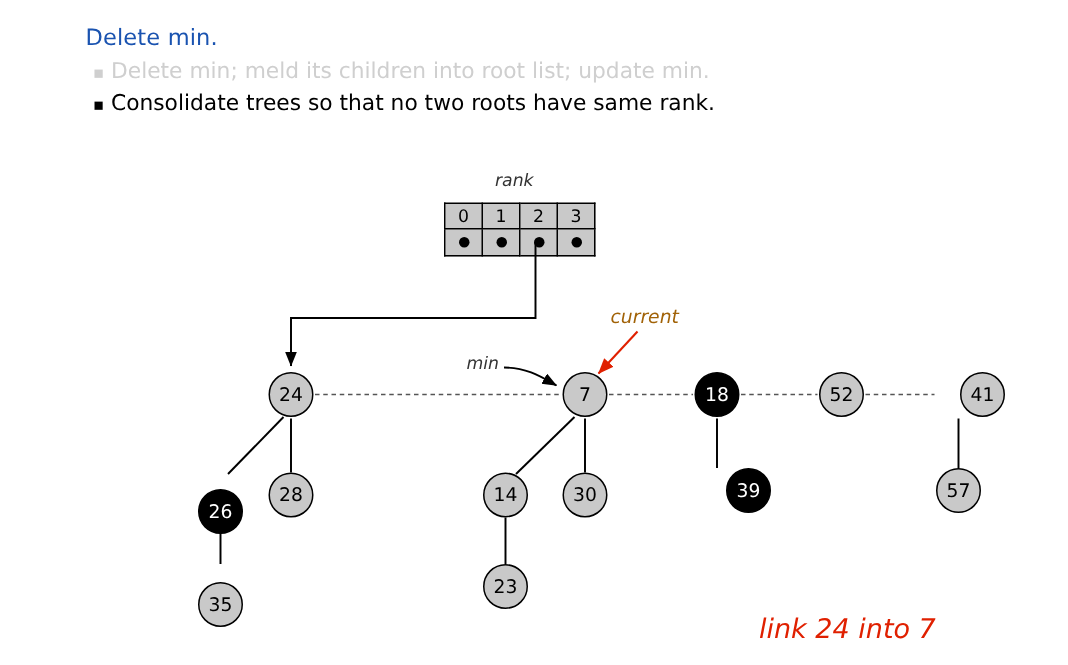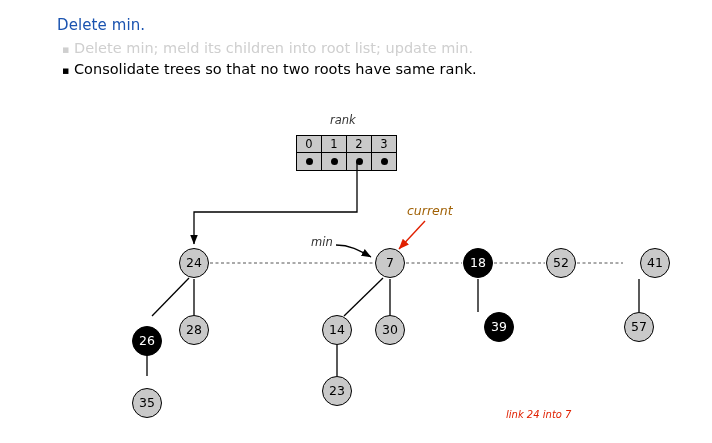--- a/index.html
+++ b/index.html
@@ -119,21 +119,21 @@
     font-style: italic;
     white-space: nowrap;
   }
   .anno.black-note { color: #333333; font-size: 11.5px; }
   .anno.red-note   { color: #a16207; font-size: 12.5px; }
   #caption {
     position: absolute;
     left: 506px;
     top: 409px;
     font-style: italic;
-    font-size: 10px;
+    font-size: 18px;
     color: #e02000;
     white-space: nowrap;
   }
 </style>
 </head>
 <body>
 
 <div id="slide">
 
   <div id="heading">Delete min.</div>

